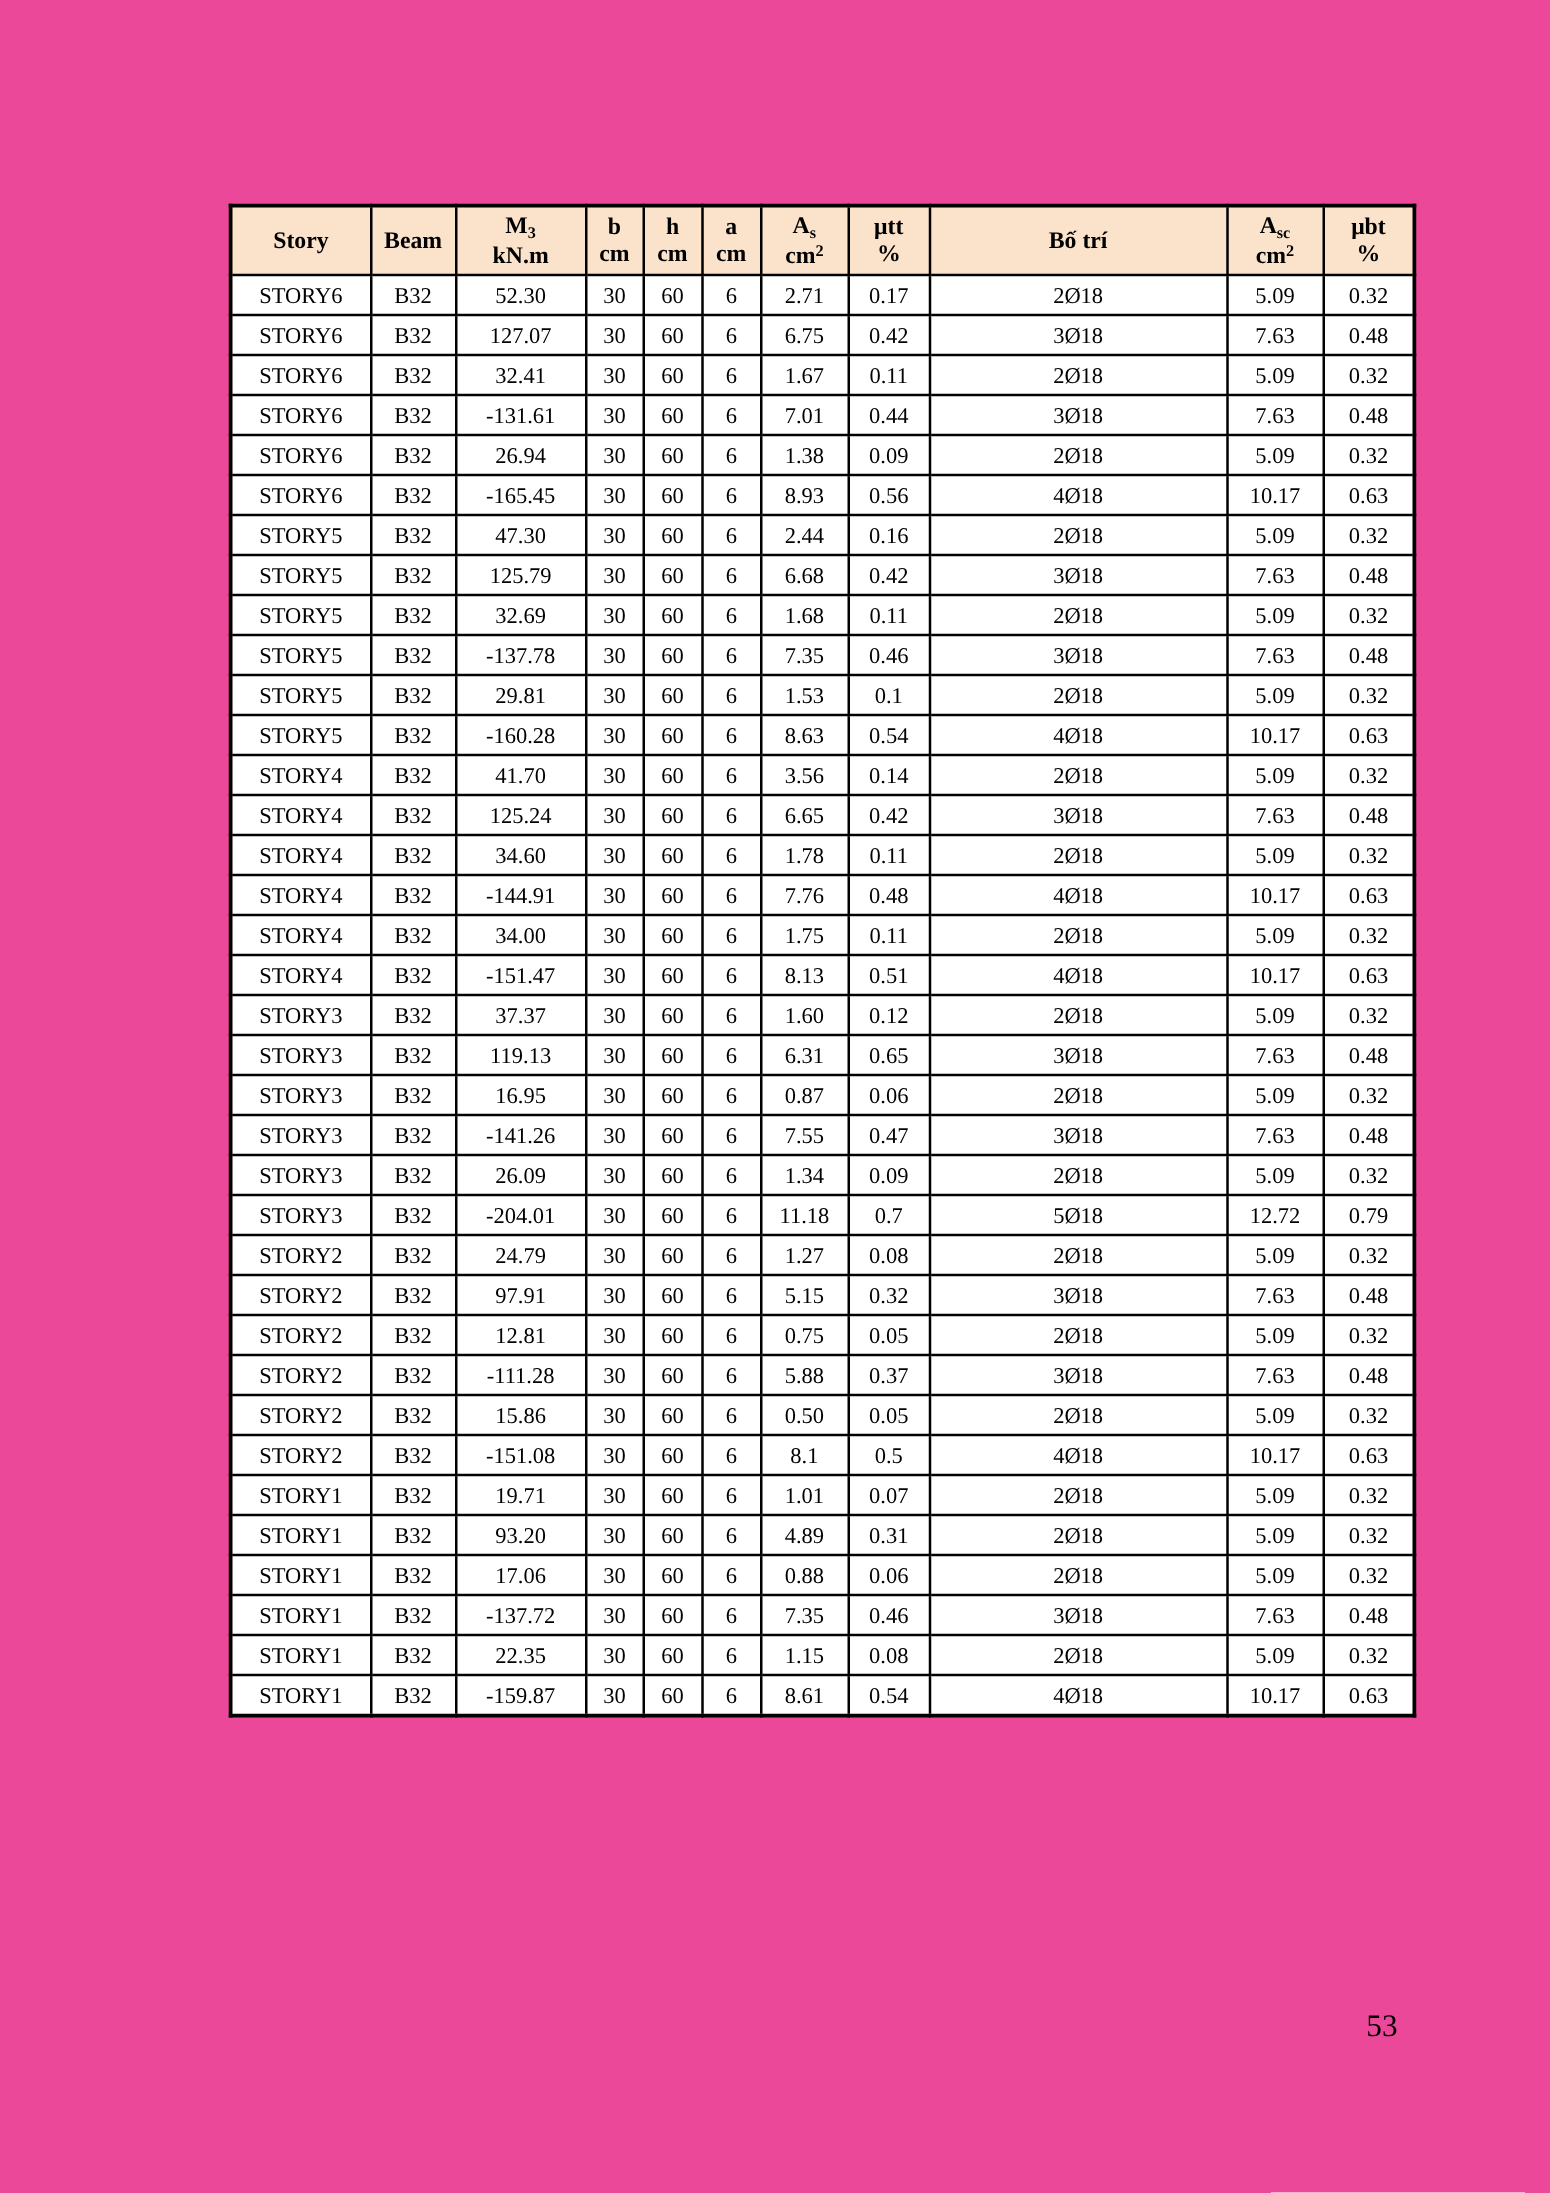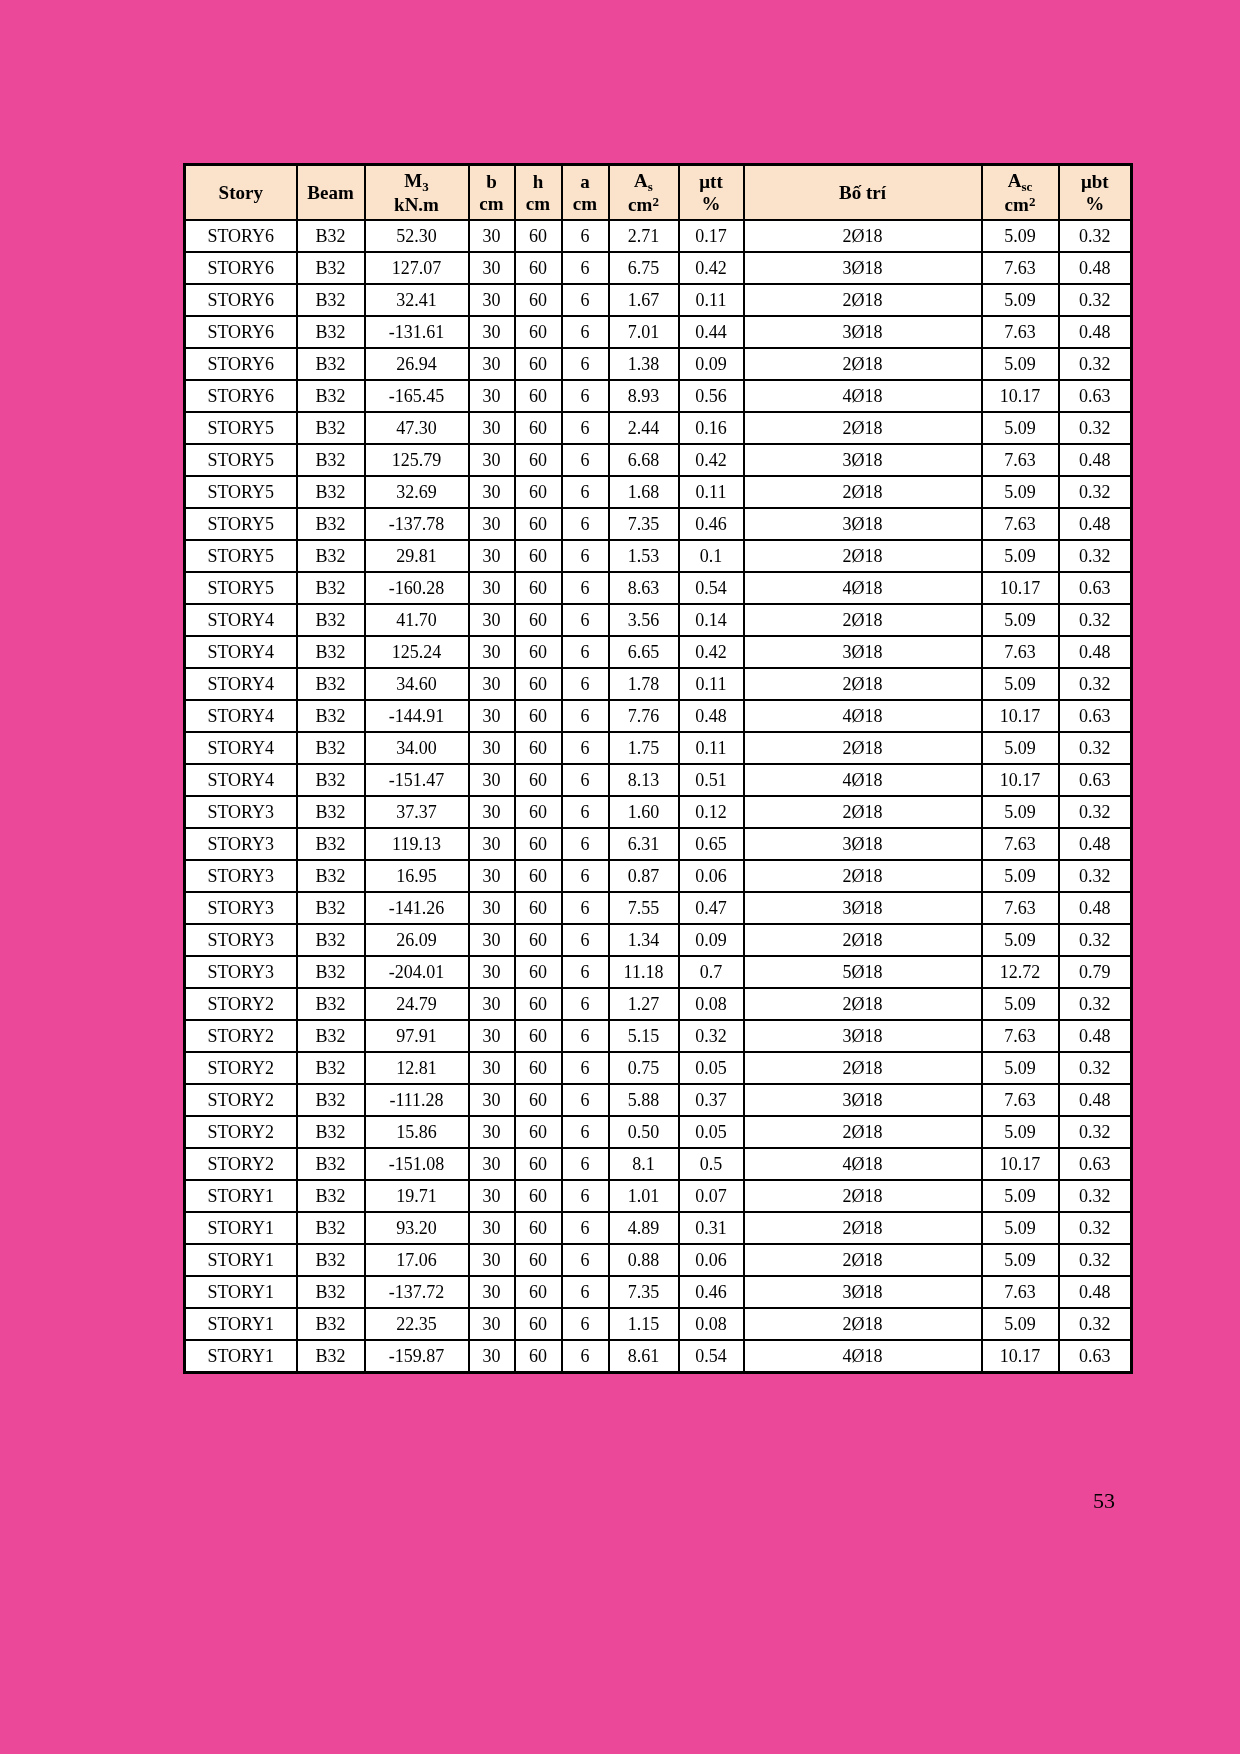--- a/index.html
+++ b/index.html
@@ -53,22 +53,22 @@
     font-size: 13px;
     vertical-align: -4px;
   }
   table.rebar-table sup {
     font-size: 13px;
     vertical-align: 5px;
   }
   .page-number {
     position: absolute;
     left: 1093px;
-    top: 1488px;
-    font-size: 22px;
+    top: 1608px;
+    font-size: 25px;
   }
 </style>
 </head>
 <body>
 
 <div class="page">
 
   <table class="rebar-table">
     <colgroup>
       <col style="width:112px">

